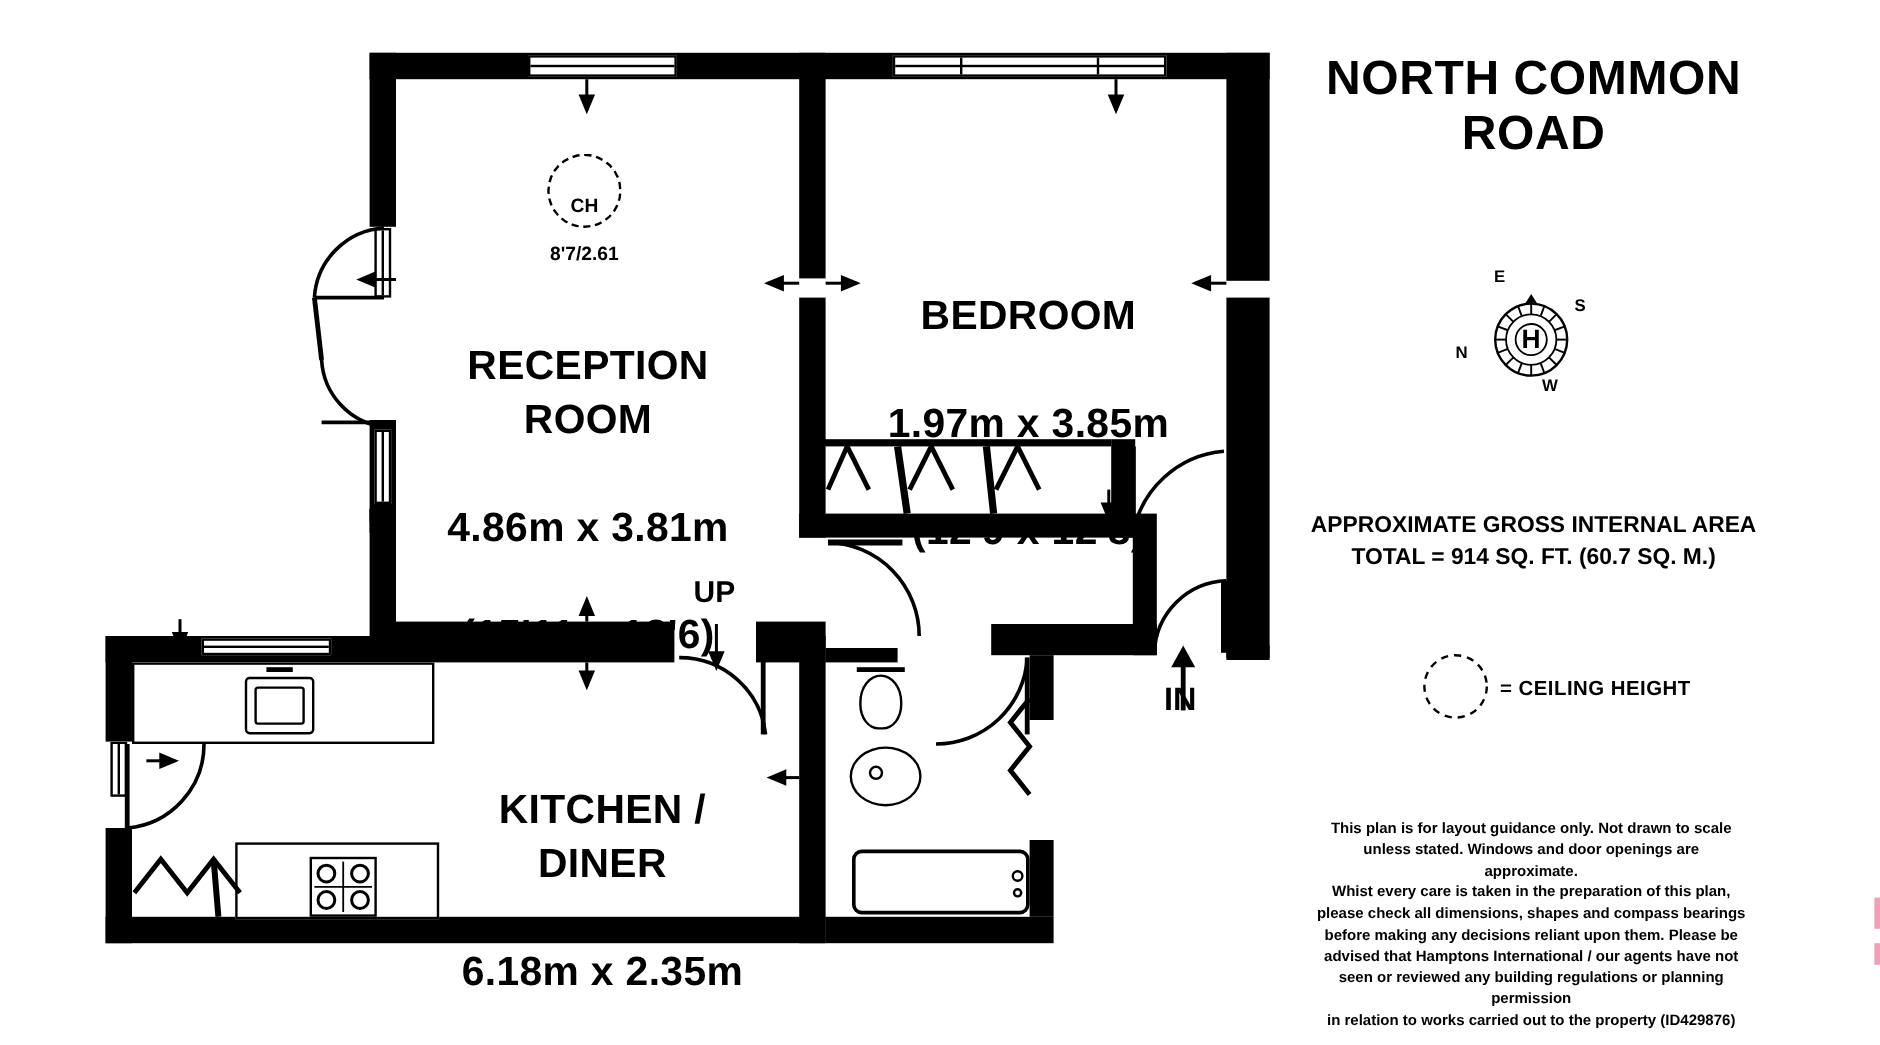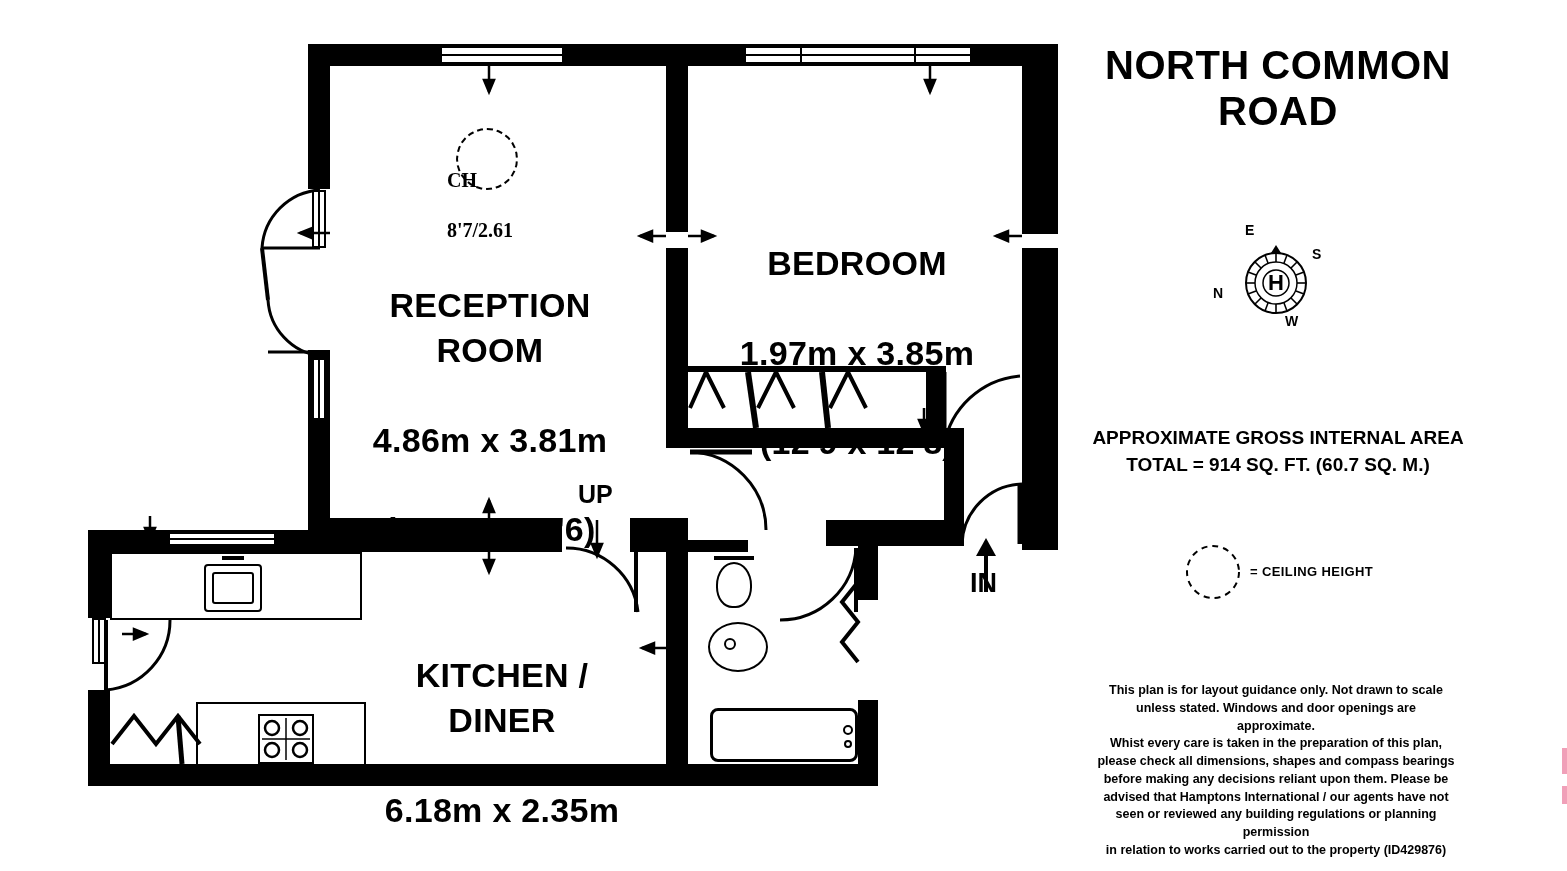--- a/index.html
+++ b/index.html
@@ -61,21 +61,21 @@
     position: absolute;
     text-align: center;
     font-weight: bold;
     font-size: 19px;
     line-height: 1.4;
     white-space: pre-line;
   }
   .legend {
     position: absolute;
     font-weight: bold;
-    font-size: 13px;
+    font-size: 17px;
     letter-spacing: 0.4px;
   }
   .disclaimer {
     position: absolute;
     text-align: center;
     font-size: 12.5px;
     font-weight: bold;
     line-height: 1.42;
     white-space: pre-line;
     width: 360px;
@@ -83,27 +83,26 @@
   .ch-circle {
     position: absolute;
     width: 62px;
     height: 62px;
     border: 2px dashed #000000;
     border-radius: 50%;
     box-sizing: border-box;
   }
   .ch-text {
     position: absolute;
-    text-align: left;
-    font-size: 20px;
+    text-align: center;
+    font-size: 16px;
     font-weight: bold;
     line-height: 1.25;
     white-space: pre-line;
     width: 80px;
-    font-family: Liberation Serif, serif;
   }
   .up-label {
     position: absolute;
     font-weight: bold;
     font-size: 25px;
   }
   .in-label {
     position: absolute;
     font-weight: bold;
     font-size: 27px;

